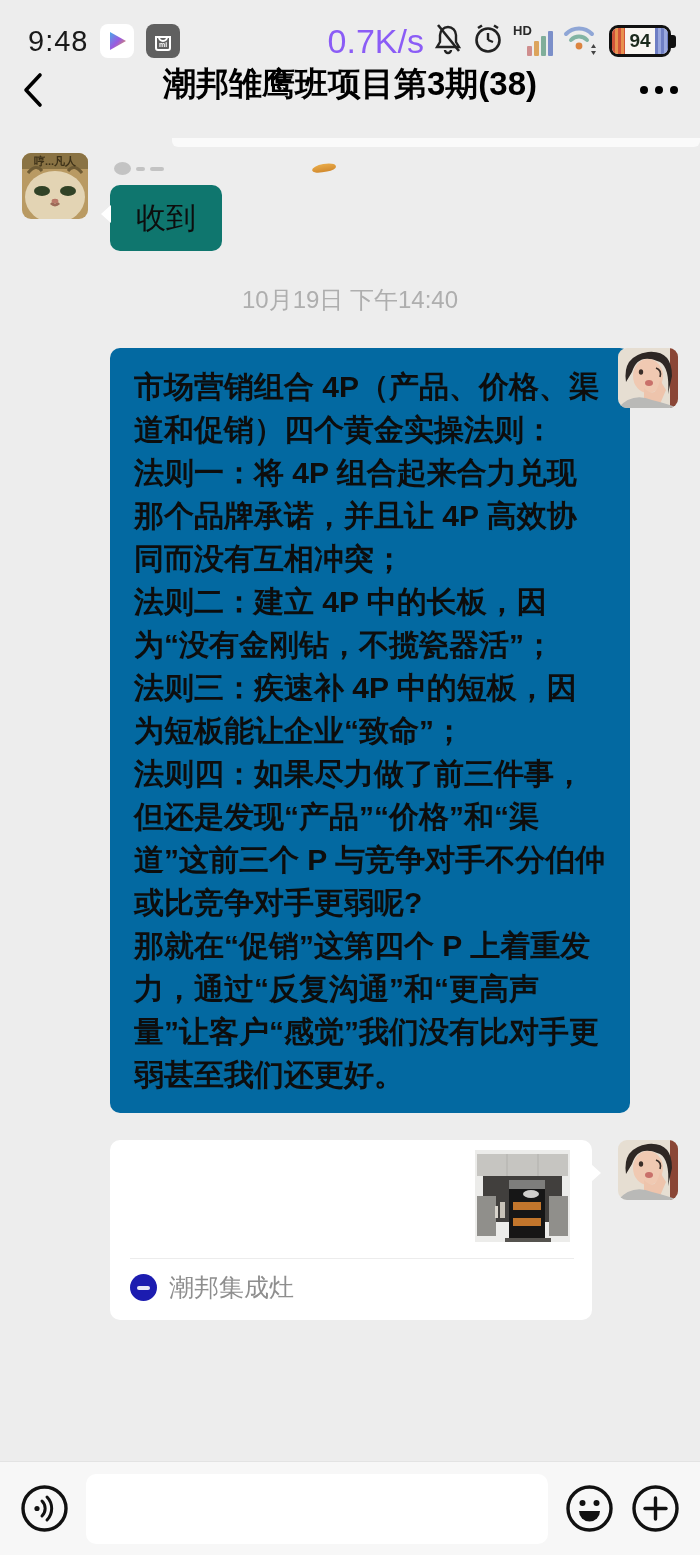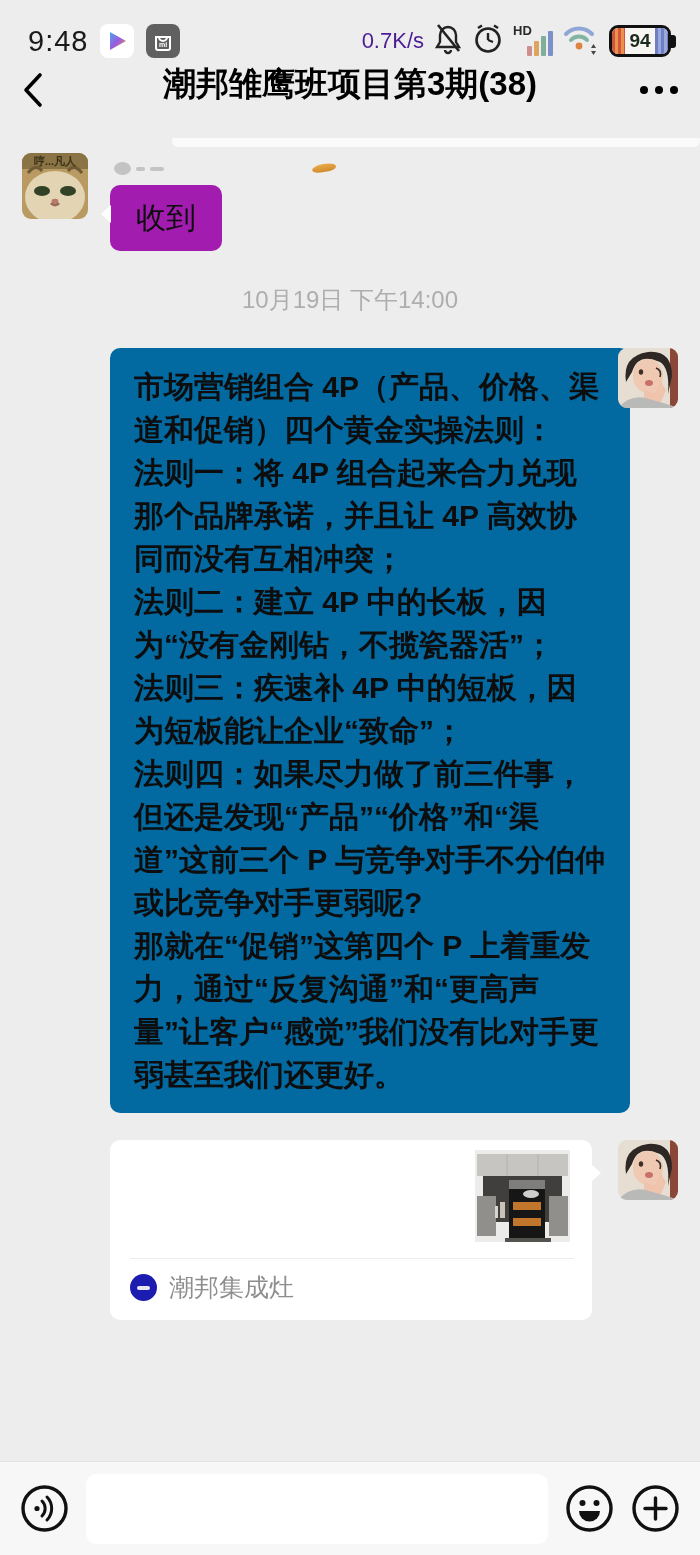--- a/index.html
+++ b/index.html
@@ -15,21 +15,21 @@
   
   .status-bar {
     height: 62px; display: flex; align-items: center;
     padding: 20px 24px 0 28px; gap: 12px;
   }
   .sb-time { font-size: 29px; font-weight: 500; color: #1a1a1a; letter-spacing: 1px; }
   .sb-app { width: 34px; height: 34px; border-radius: 8px; display: inline-flex; align-items: center; justify-content: center; }
   .app-play { background: #ffffff; }
   .app-mi { background: #606060; }
   .sb-right { margin-left: auto; display: flex; align-items: center; gap: 9px; }
-  .sb-speed { font-size: 22px; color: #4c1d95; }
+  .sb-speed { font-size: 34px; color: #8b5cf6; }
   .battery { display: inline-flex; align-items: center; }
   .batt-body {
     width: 62px; height: 32px; border: 3px solid #111; border-radius: 9px;
     display: inline-flex; align-items: stretch; overflow: hidden; background: #f8f6f2;
   }
   .batt-left { width: 13px; background: repeating-linear-gradient(90deg,#d2543a 0 3px,#e8924e 3px 6px); }
   .batt-num { flex: 1; display: flex; align-items: center; justify-content: center; font-size: 19px; font-weight: 700; color: #1c2a1c; }
   .batt-right { width: 13px; background: repeating-linear-gradient(90deg,#6f7fc4 0 3px,#9aa8de 3px 6px); }
   .batt-cap { width: 5px; height: 13px; background: #111; border-radius: 0 3px 3px 0; }
   .sig-wrap { position: relative; width: 40px; height: 34px; }
@@ -69,21 +69,21 @@
   .avatar { position: absolute; border-radius: 9px; overflow: hidden; cursor: pointer; }
   .avatar-cat { left: 22px; top: 15px; width: 66px; height: 66px; }
   .avatar-woman { width: 60px; height: 60px; left: 618px; }
 
   .bubble {
     position: absolute; border-radius: 10px; font-size: 30px; color: #0d0d0d;
   }
   .bubble-white-tail::before, .bubble-green::after, .link-card::after { content: ""; position: absolute; }
 
   .bubble-recv {
-    left: 110px; top: 47px; background: #a21caf; padding: 15px 26px; line-height: 36px;
+    left: 110px; top: 47px; background: #0f766e; padding: 15px 26px; line-height: 36px;
   }
   .bubble-recv::before {
     content: ""; position: absolute; left: -9px; top: 20px;
     border: 9px solid transparent; border-left: 0; border-right: 10px solid #ffffff;
   }
 
   .time-divider {
     position: absolute; left: 0; width: 100%; text-align: center;
     font-size: 24px; color: #aeaeae;
   }
@@ -247,21 +247,21 @@
     </svg>
   </div>
   <div class="name-fragment">
     <i class="nf-a"></i>
       <i class="nf-b"></i>
       <i class="nf-c"></i>
   </div>
   <div class="emoji-fragment"></div>
   <div class="bubble bubble-recv">收到</div>
 
-  <div class="time-divider time-1">10月19日 下午14:00</div>
+  <div class="time-divider time-1">10月19日 下午14:40</div>
 
   <div class="bubble bubble-green">市场营销组合 4P（产品、价格、渠道和促销）四个黄金实操法则：
 法则一：将 4P 组合起来合力兑现那个品牌承诺，并且让 4P 高效协同而没有互相冲突；
 法则二：建立 4P 中的长板，因为“没有金刚钻，不揽瓷器活”；
 法则三：疾速补 4P 中的短板，因为短板能让企业“致命”；
 法则四：如果尽力做了前三件事，但还是发现“产品”“价格”和“渠道”这前三个 P 与竞争对手不分伯仲或比竞争对手更弱呢?
 那就在“促销”这第四个 P 上着重发力，通过“反复沟通”和“更高声量”让客户“感觉”我们没有比对手更弱甚至我们还更好。</div>
   <div class="avatar avatar-woman avatar-w1">
     <svg width="60" height="60" viewBox="0 0 60 60">
       <rect width="60" height="60" fill="#e6ded2"></rect>

